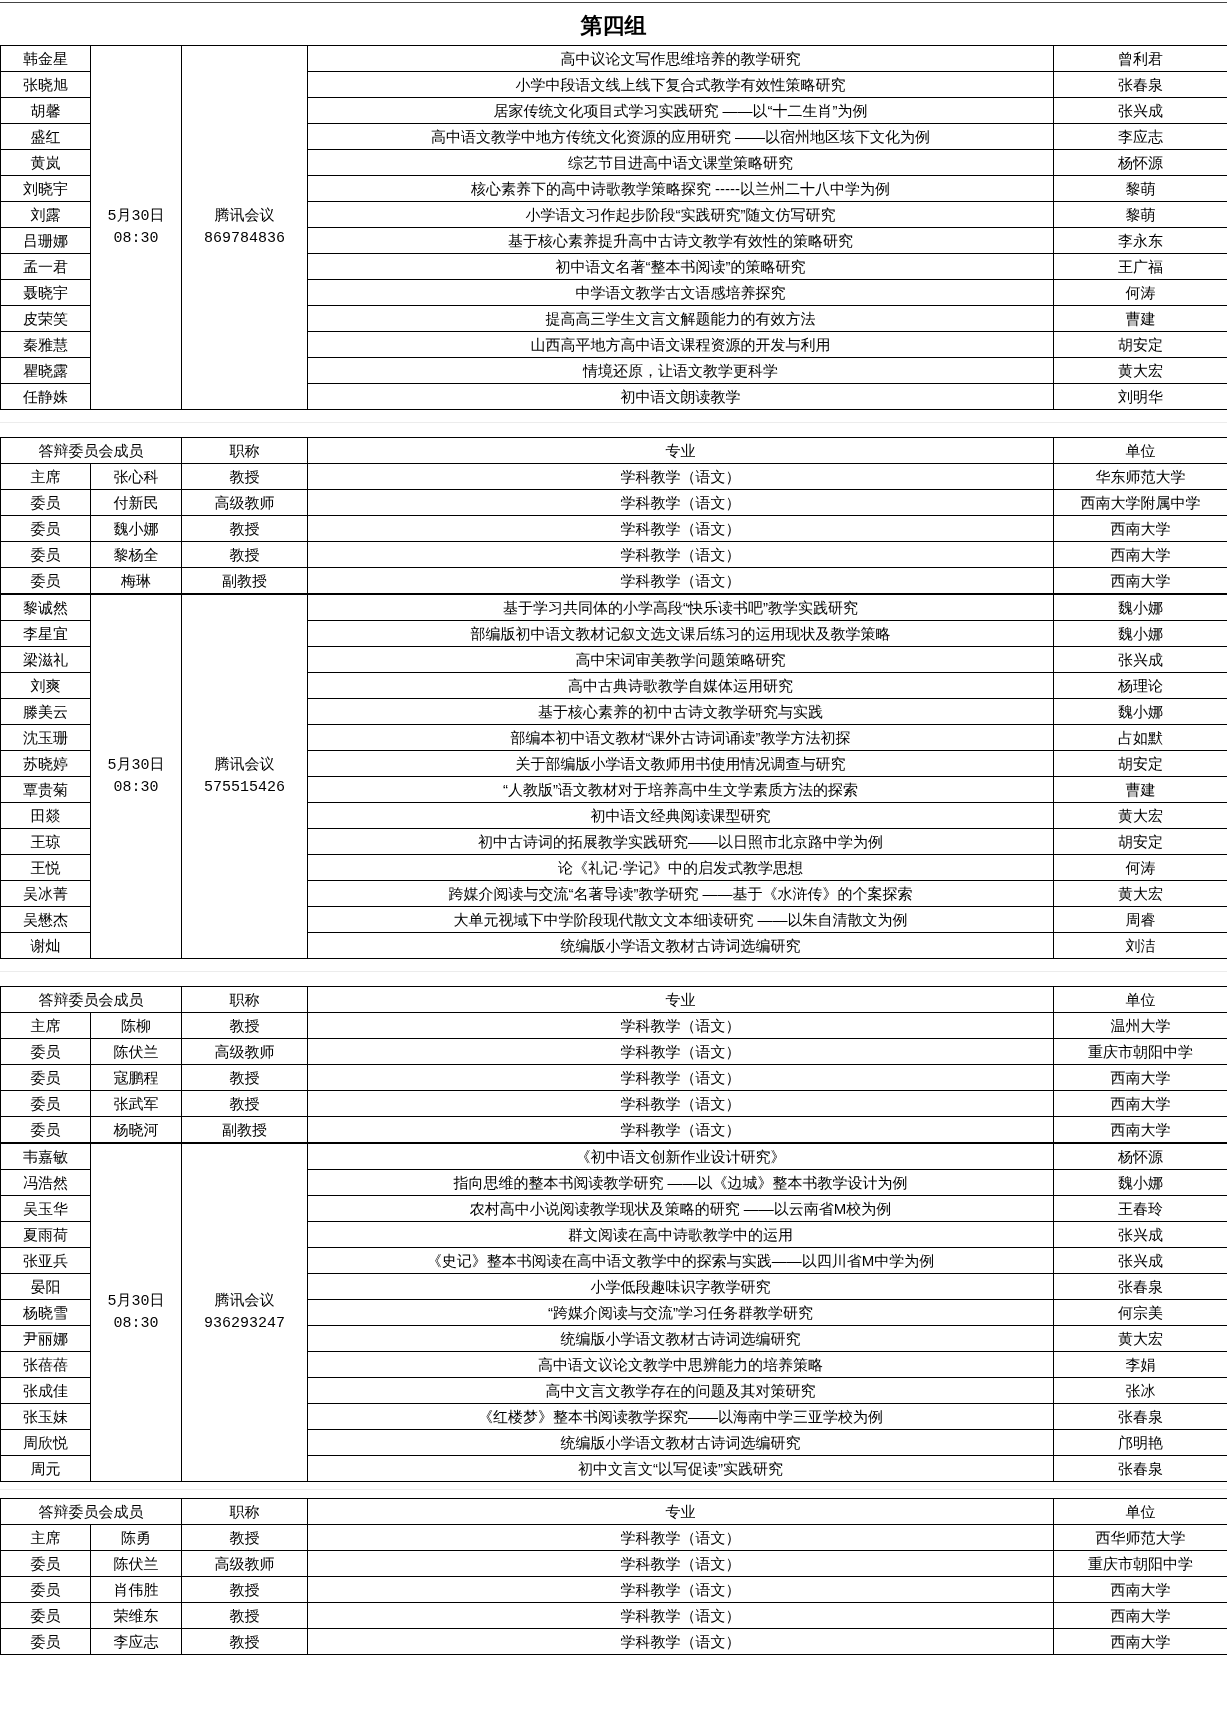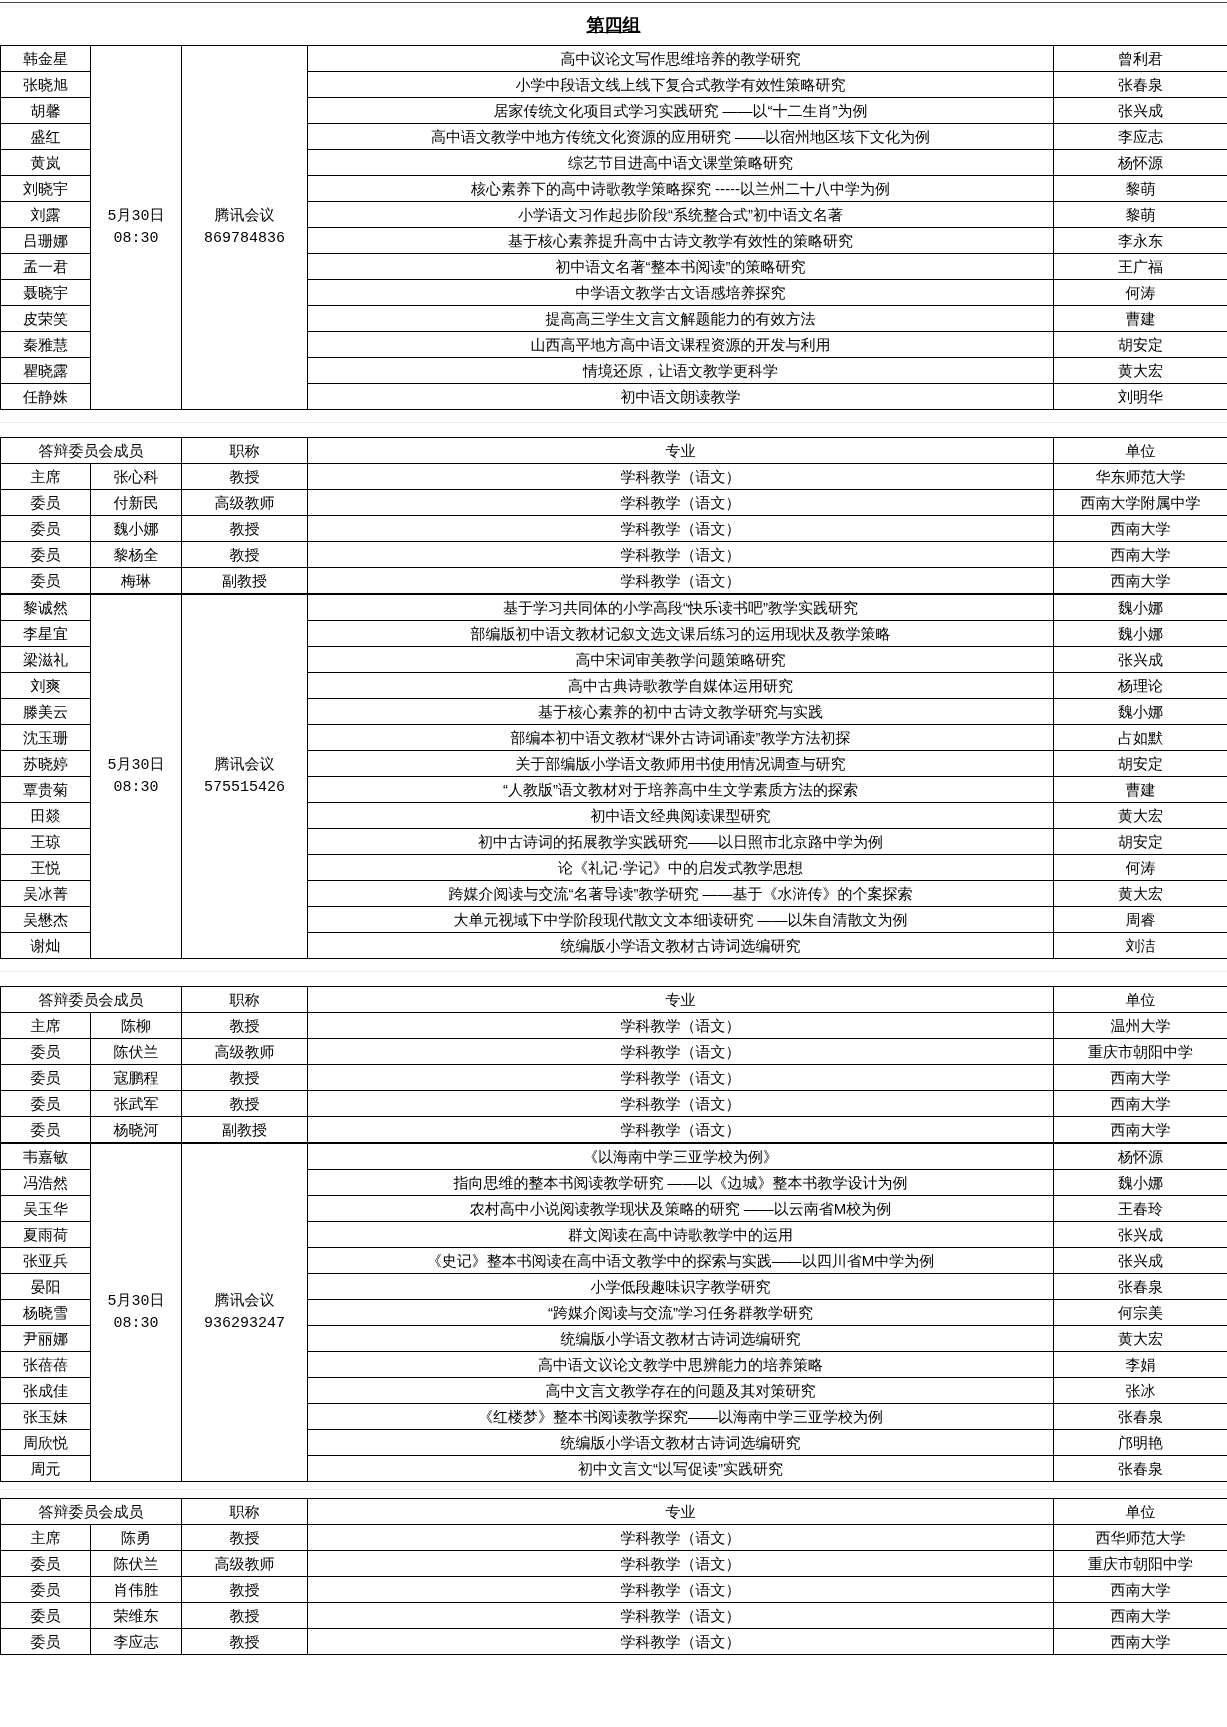--- a/index.html
+++ b/index.html
@@ -1,21 +1,21 @@
 <!DOCTYPE html>
 <html><head>
 <meta charset="utf-8">
 <style>
   html,body{margin:0;padding:0;background:#fff;}
   body{width:1227px;height:1727px;overflow:hidden;color:#000;
        font-family:"Liberation Sans", sans-serif;}
   .page{position:relative;width:1227px;height:1727px;overflow:hidden;background:#fff;}
   .topstrip{height:2px;border-bottom:1px solid #444;}
-  .section-title{text-align:center;font-weight:bold;font-size:18px;line-height:21px;
-                 padding:12px 0 9px 0;text-decoration:underline;}
+  .section-title{text-align:center;font-weight:bold;font-size:22px;line-height:21px;
+                 padding:12px 0 9px 0;}
   table.grid{border-collapse:collapse;table-layout:fixed;width:1227px;}
   .grid td,.grid th{border:1px solid #000;font-size:15px;font-weight:normal;
                     text-align:center;vertical-align:middle;padding:0 3px;
                     overflow:hidden;white-space:nowrap;height:25px;line-height:25px;}
   .c-date div,.c-meet div{line-height:22px;font-family:Liberation Mono, monospace;}
   .gap{position:relative;height:27px;}
   .gap.small{height:16px;}
   .gap::after{content:"";position:absolute;left:0;right:0;top:12px;border-top:1px solid #ececec;}
   .gap.small::after{top:7px;}
 </style>
@@ -69,21 +69,21 @@
             <td class="c-thesis">综艺节目进高中语文课堂策略研究</td>
             <td class="c-advisor">杨怀源</td>
           </tr>
           <tr>
             <td class="c-name">刘晓宇</td>
             <td class="c-thesis">核心素养下的高中诗歌教学策略探究 -----以兰州二十八中学为例</td>
             <td class="c-advisor">黎萌</td>
           </tr>
           <tr>
             <td class="c-name">刘露</td>
-            <td class="c-thesis">小学语文习作起步阶段“系统整合式”初中语文名著</td>
+            <td class="c-thesis">小学语文习作起步阶段“实践研究”随文仿写研究</td>
             <td class="c-advisor">黎萌</td>
           </tr>
           <tr>
             <td class="c-name">吕珊娜</td>
             <td class="c-thesis">基于核心素养提升高中古诗文教学有效性的策略研究</td>
             <td class="c-advisor">李永东</td>
           </tr>
           <tr>
             <td class="c-name">孟一君</td>
             <td class="c-thesis">初中语文名著“整本书阅读”的策略研究</td>
@@ -333,21 +333,21 @@
           <tr>
             <td class="c-name">韦嘉敏</td>
             <td class="c-date" rowspan="13">
               <div>5月30日</div>
               <div>08:30</div>
             </td>
             <td class="c-meet" rowspan="13">
               <div>腾讯会议</div>
               <div>936293247</div>
             </td>
-            <td class="c-thesis">《以海南中学三亚学校为例》</td>
+            <td class="c-thesis">《初中语文创新作业设计研究》</td>
             <td class="c-advisor">杨怀源</td>
           </tr>
           <tr>
             <td class="c-name">冯浩然</td>
             <td class="c-thesis">指向思维的整本书阅读教学研究 ——以《边城》整本书教学设计为例</td>
             <td class="c-advisor">魏小娜</td>
           </tr>
           <tr>
             <td class="c-name">吴玉华</td>
             <td class="c-thesis">农村高中小说阅读教学现状及策略的研究 ——以云南省M校为例</td>

